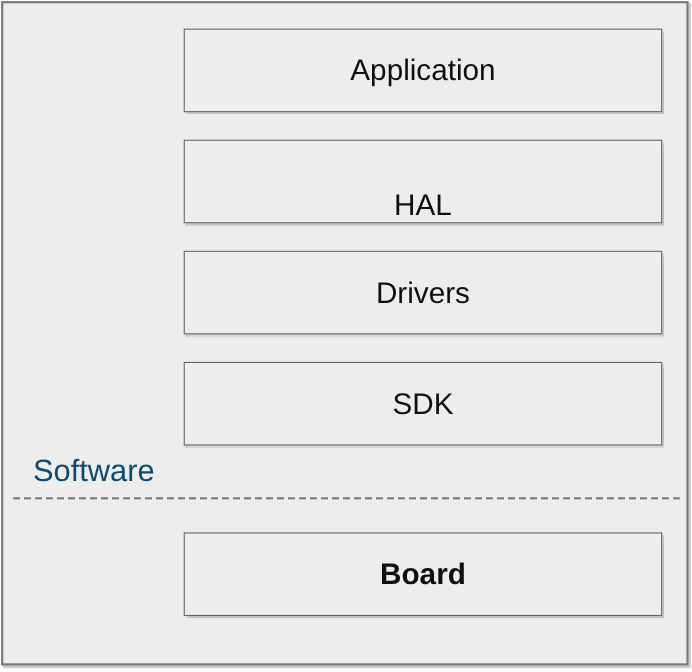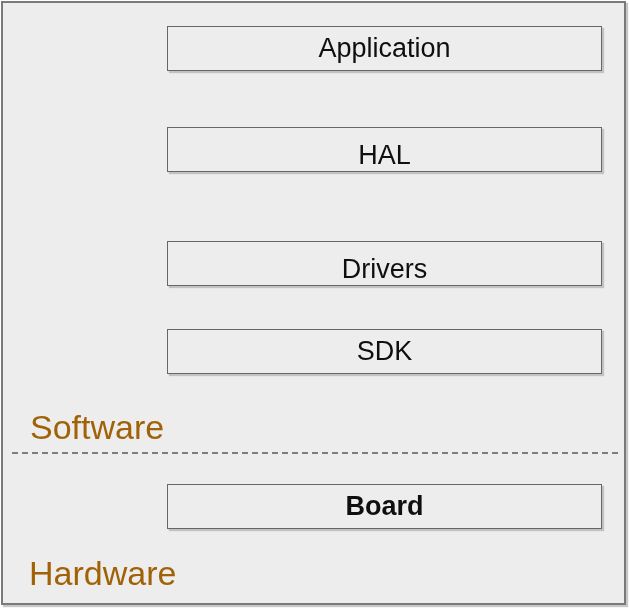--- a/index.html
+++ b/index.html
@@ -23,44 +23,44 @@
     height: 604px;
     box-sizing: border-box;
     border: 2px solid #7a7a7a;
     background: #ededed;
     box-shadow: 2px 2px 1px rgba(0,0,0,0.22);
   }
   .layer-box {
     position: absolute;
     left: 164px;
     width: 435px;
-    height: 45px;
+    height: 76px;
     box-sizing: border-box;
     border: 1px solid #666666;
     background: #ededed;
     box-shadow: 2px 2px 1px rgba(0,0,0,0.18);
     display: flex;
     align-items: center;
     justify-content: center;
   }
   .layer-box .box-label {
     font-size: 27px;
     color: #0f0f0f;
     white-space: nowrap;
   }
   .box-application { top: 23px; }
   .box-hal        { top: 124px; align-items: flex-end; }
-  .box-drivers    { top: 238px; align-items: flex-end; }
+  .box-drivers    { top: 225px; }
   .box-sdk        { top: 326px; }
   .box-board      { top: 481px; font-weight: bold; }
   .section-label {
     position: absolute;
-    font-size: 34px;
+    font-size: 28px;
     line-height: 27px;
-    color: #a16207;
+    color: #0c4a6e;
     white-space: nowrap;
   }
   .label-software { left: 27px; top: 411px; }
   .label-hardware { left: 26px; top: 557px; }
   .divider {
     position: absolute;
     left: 9px;
     top: 449px;
     width: 606px;
     height: 2px;
@@ -94,16 +94,15 @@
     </div>
 
     <div class="section-label label-software">Software</div>
 
     <div class="divider"></div>
 
     <div class="layer-box box-board">
       <span class="box-label">Board</span>
     </div>
 
-    <div class="section-label label-hardware">Hardware</div>
 
   </div>
 </div>
 
 </body></html>

